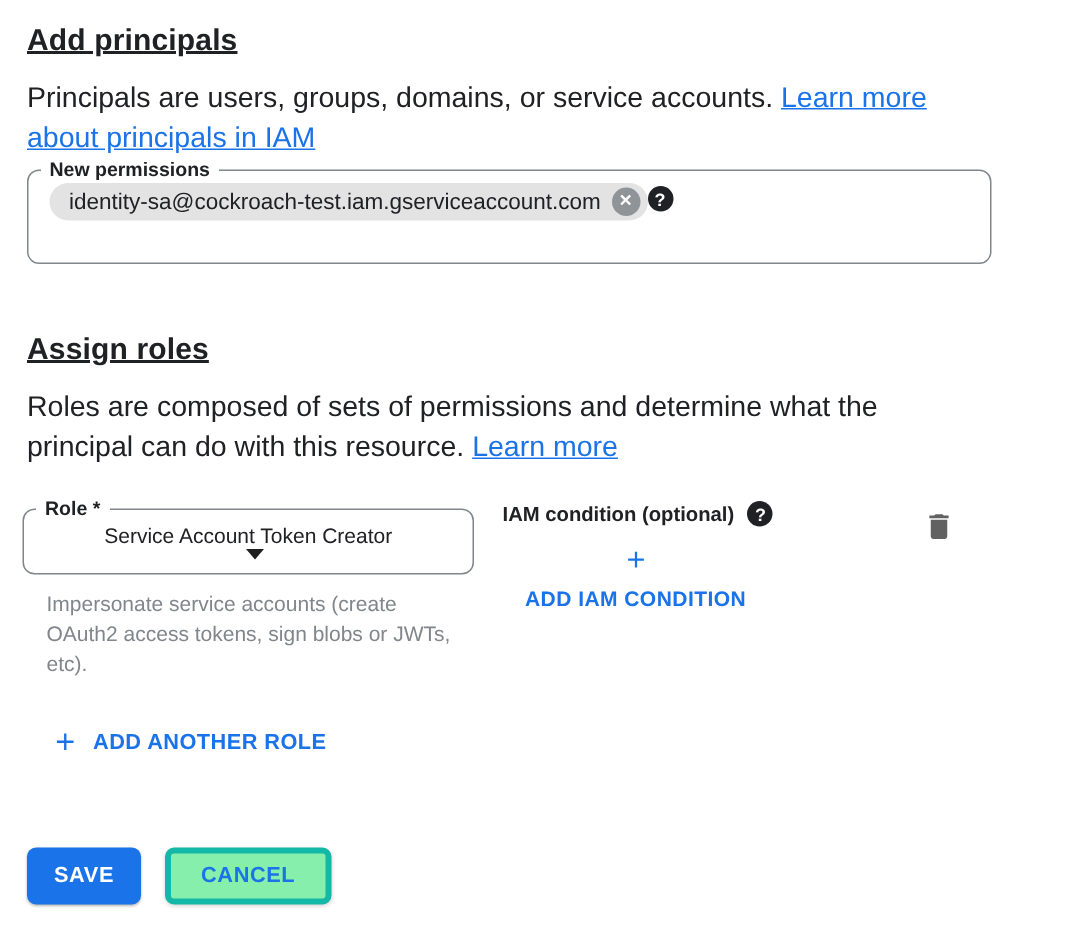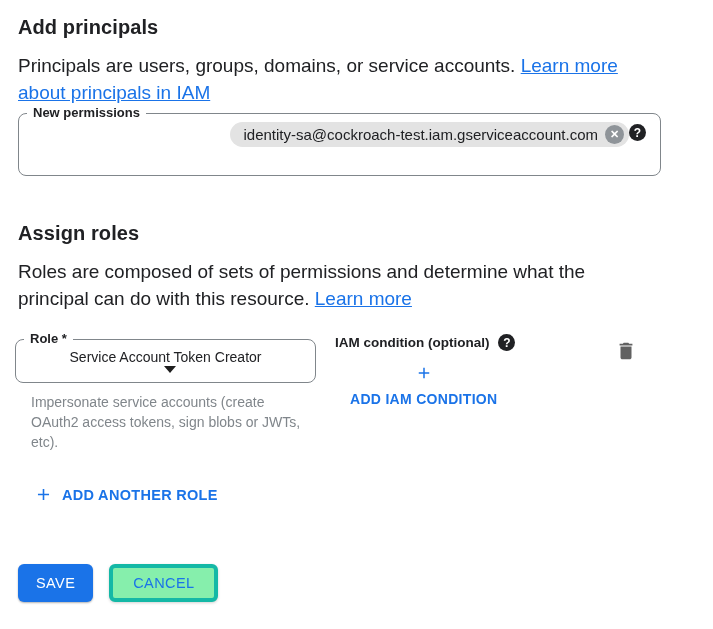--- a/index.html
+++ b/index.html
@@ -8,40 +8,40 @@
     width: 713px; height: 629px;
     background: #ffffff;
     font-family: "Liberation Sans", sans-serif;
     color: #202124;
     overflow: hidden;
   }
   .page { padding: 16px 18px 0; }
 
   h1.section-title {
     font-size: 20px; line-height: 23px; font-weight: 700;
-    color: #202124; margin: 0; letter-spacing: 0.1px;
+    color: #202124; margin: 0; letter-spacing: 0.1px; text-decoration: underline;
   }
   .desc {
     font-size: 19px; line-height: 27px; margin: 13px 0 0;
     max-width: 624px; color: #202124;
   }
   .link { color: #1a73e8; text-decoration: underline; cursor: pointer; }
 
   fieldset.outlined {
     border: 1px solid #80868b; border-radius: 8px;
     margin: 0; padding: 0; min-inline-size: 0;
   }
   fieldset.outlined legend {
     font-size: 13px; font-weight: 700; color: #202124;
     padding: 0 6px; margin-left: 8px; line-height: 14px;
   }
 
   .principals { margin: 16px 0 0 -3px; width: 643px; }
   .principals-body {
-    display: flex; justify-content: flex-end; align-items: flex-start;
+    display: flex; justify-content: flex-start; align-items: flex-start;
     padding: 2px 14px 28px;
   }
   .chip {
     display: inline-flex; align-items: center;
     background: #e3e3e3; border-radius: 15px;
     padding: 3px 5px 3px 13px; max-width: 560px;
   }
   .chip-text { font-size: 15px; line-height: 19px; color: #202124; white-space: nowrap; }
   .chip-remove {
     border: none; background: #8f9499; width: 19px; height: 19px;
@@ -95,21 +95,21 @@
 
   .trash-btn {
     margin-left: auto; margin-right: 58px; margin-top: 8px;
     background: none; border: none; padding: 0; cursor: pointer; line-height: 0;
   }
 
   .add-role { margin: 33px 0 0 16px; font-size: 14.5px; }
 
   .actions { display: flex; gap: 16px; margin-top: 56px; }
   .btn {
-    height: 38px; border-radius: 6px; font-weight: 400;
+    height: 38px; border-radius: 6px; font-weight: 700;
     font-size: 14.5px; letter-spacing: 0.4px; cursor: pointer;
     font-family: "Liberation Sans", sans-serif;
   }
   .save {
     background: #1a73e8; color: #ffffff; border: none; padding: 0 18px;
     box-shadow: 0 1px 2px rgba(0,0,0,0.3);
   }
   .cancel {
     background: #86efac; color: #1a73e8; border: 4px solid #14b8a6; padding: 0 20px;
     box-shadow: 0 1px 3px rgba(0,0,0,0.18);

